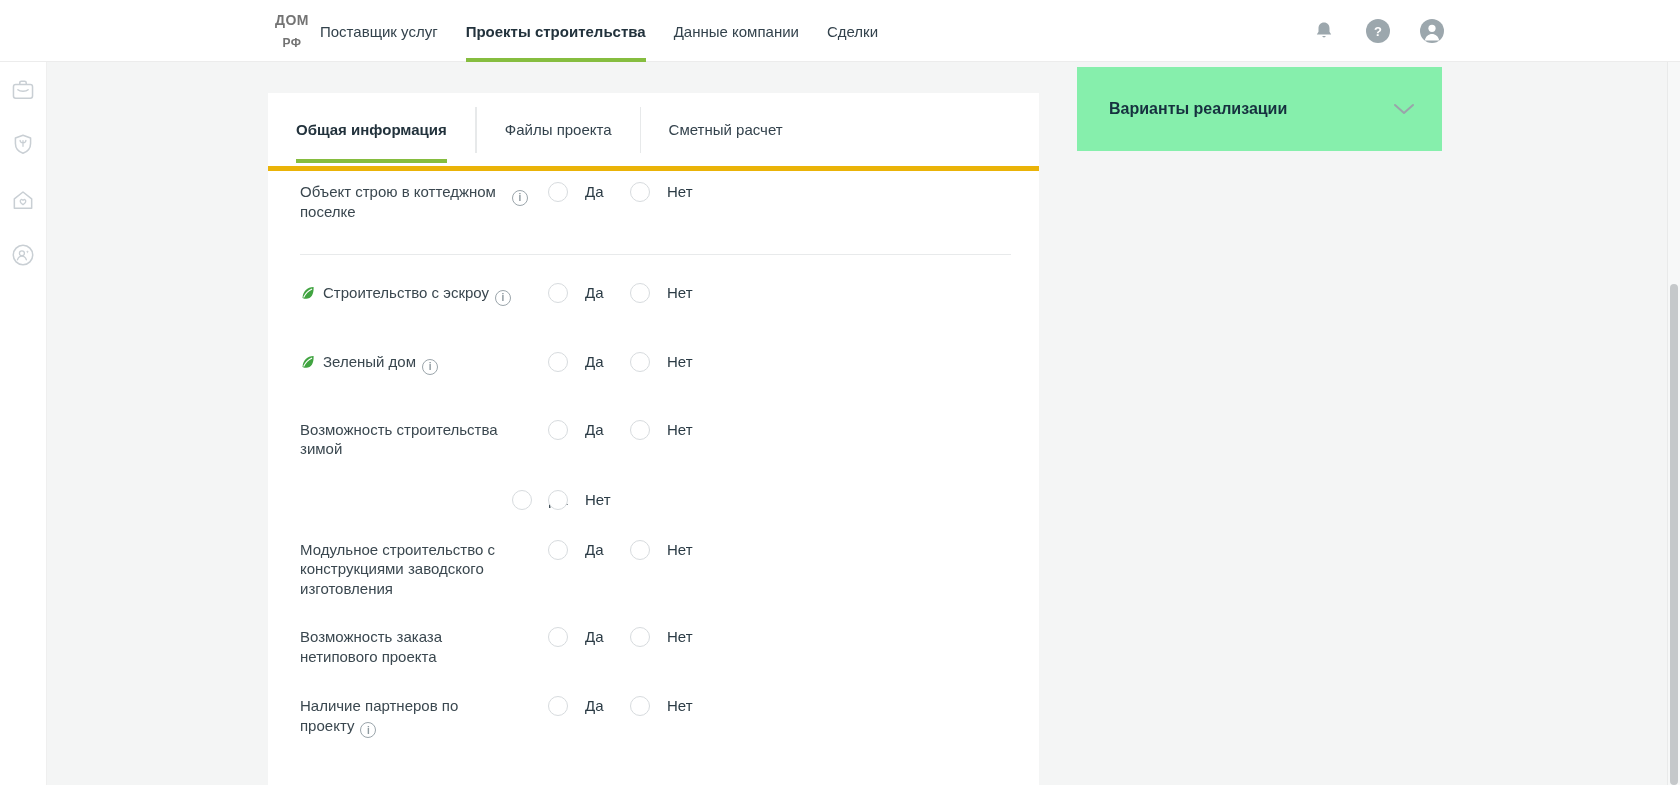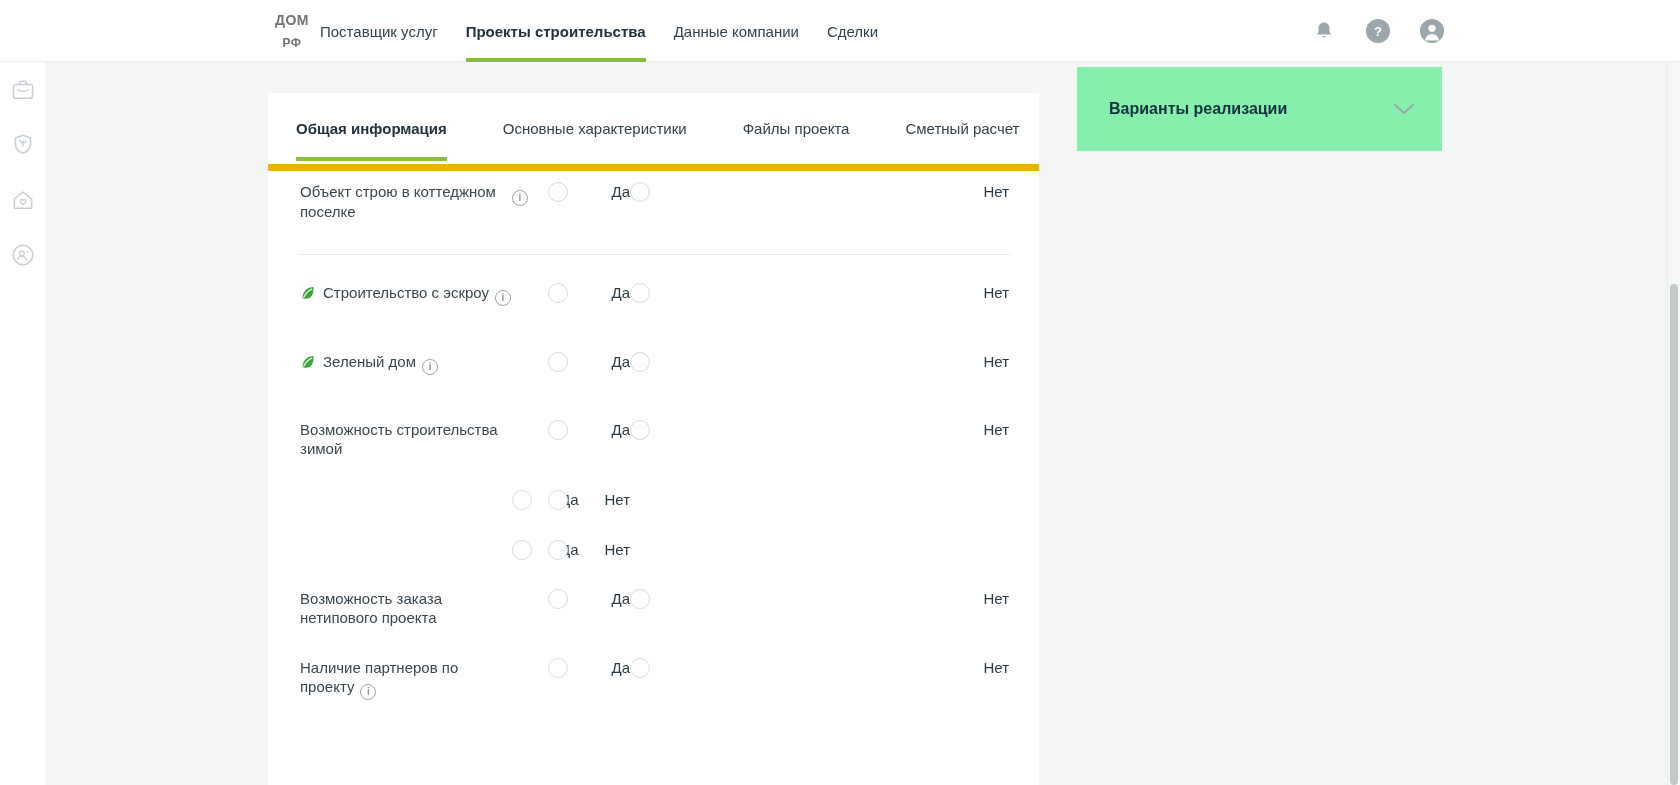--- a/index.html
+++ b/index.html
@@ -62,21 +62,21 @@
   .rail-icon{width:28px;height:28px;display:flex;align-items:center;justify-content:center;cursor:pointer;}
   .rail-icon:nth-child(1){margin-top:14px;}
   .rail-icon + .rail-icon{margin-top:27px;}
 
   
   .main-card{
     position:absolute;left:268px;top:93px;width:771px;height:692px;
     background:#fff;overflow:hidden;
   }
   .tabs{
-    display:flex;align-items:stretch;height:78px;border-bottom:7px solid #eab308;
+    display:flex;align-items:stretch;height:78px;border-bottom:5px solid #eab308;
   }
   .tab{
     position:relative;display:flex;align-items:center;
     padding:0 28px;font-size:15px;color:#33424C;cursor:pointer;white-space:nowrap;
   }
   .tab.active{font-weight:700;color:#22323C;}
   .tab.active::after{
     content:"";position:absolute;left:28px;right:28px;bottom:3px;height:4px;background:var(--accent);
   }
   .tab-sep{width:1px;height:46px;background:#E7E9EA;align-self:center;}
@@ -90,21 +90,21 @@
   .leaf{display:inline-block;width:16px;height:16px;vertical-align:-3px;margin-right:7px;}
   .q-label{display:inline;}
   .info{
     display:inline-flex;align-items:center;justify-content:center;
     width:16px;height:16px;border:1px solid #9BA5AB;border-radius:50%;
     font-size:10px;font-weight:700;color:#8E999F;cursor:pointer;
     vertical-align:-3px;
   }
   .q-label-cell .info{margin-left:6px;}
   .q-info-cell{padding-top:1px;}
-  .radio-opt{display:flex;align-items:flex-start;gap:28px;cursor:pointer;justify-content:space-between;}
+  .radio-opt{display:flex;align-items:flex-start;gap:17px;cursor:pointer;}
   .radio-circle{
     width:20px;height:20px;border:1px solid var(--radio-border);border-radius:50%;
     background:#fff;flex:0 0 auto;
   }
   .radio-label{font-size:15px;line-height:20px;color:var(--text-strong);font-weight:500;}
   .hr{height:1px;background:var(--divider);margin-right:-2px;}
 
   
   .aside-card{
     position:absolute;left:1077px;top:67px;width:365px;height:84px;
@@ -213,23 +213,20 @@
     </svg>
   </div>
 </aside>
 
 <main class="main-card">
   <div class="tabs">
     <div class="tab active">
       <span>Общая информация</span>
     </div>
     <div class="tab-sep"></div>
-    <div class="tab">
-      <span>Основные характеристики</span>
-    </div>
     <div class="tab-sep"></div>
     <div class="tab">
       <span>Файлы проекта</span>
     </div>
     <div class="tab-sep"></div>
     <div class="tab">
       <span>Сметный расчет</span>
     </div>
   </div>
 
@@ -316,20 +313,23 @@
     <label class="radio-opt">
       <span class="radio-circle"></span>
       <span class="radio-label">Да</span>
     </label>
     <label class="radio-opt">
       <span class="radio-circle"></span>
       <span class="radio-label">Нет</span>
     </label>
   </div>
       <div class="q-row" style="margin-top: 30px;">
+    <div class="q-label-cell">
+      <span class="q-label">Модульное строительство с конструкциями заводского изготовления</span>
+    </div>
     <div class="q-info-cell">
       
     </div>
     <label class="radio-opt">
       <span class="radio-circle"></span>
       <span class="radio-label">Да</span>
     </label>
     <label class="radio-opt">
       <span class="radio-circle"></span>
       <span class="radio-label">Нет</span>

